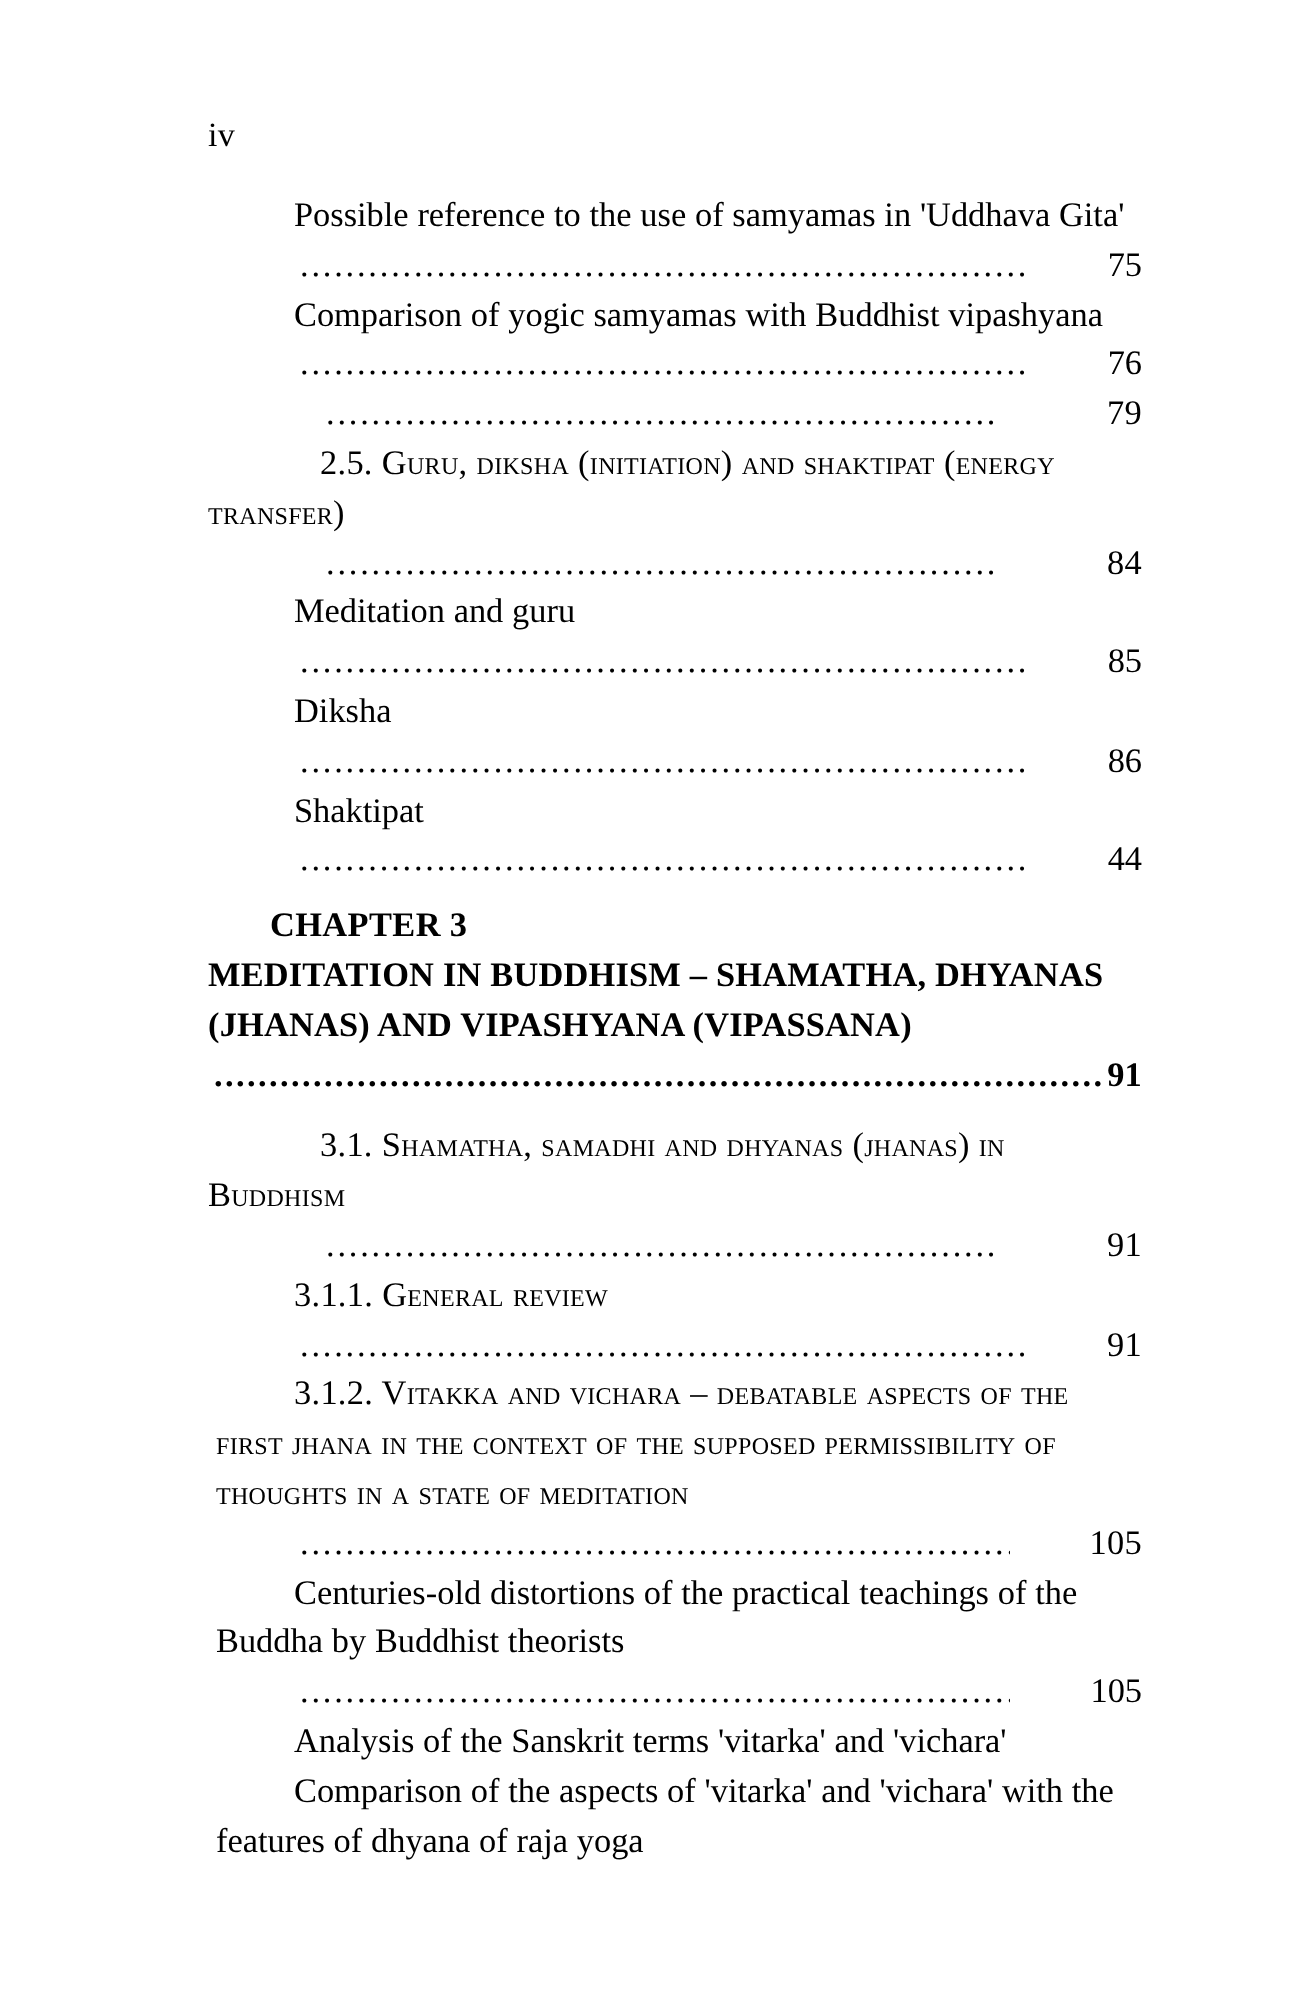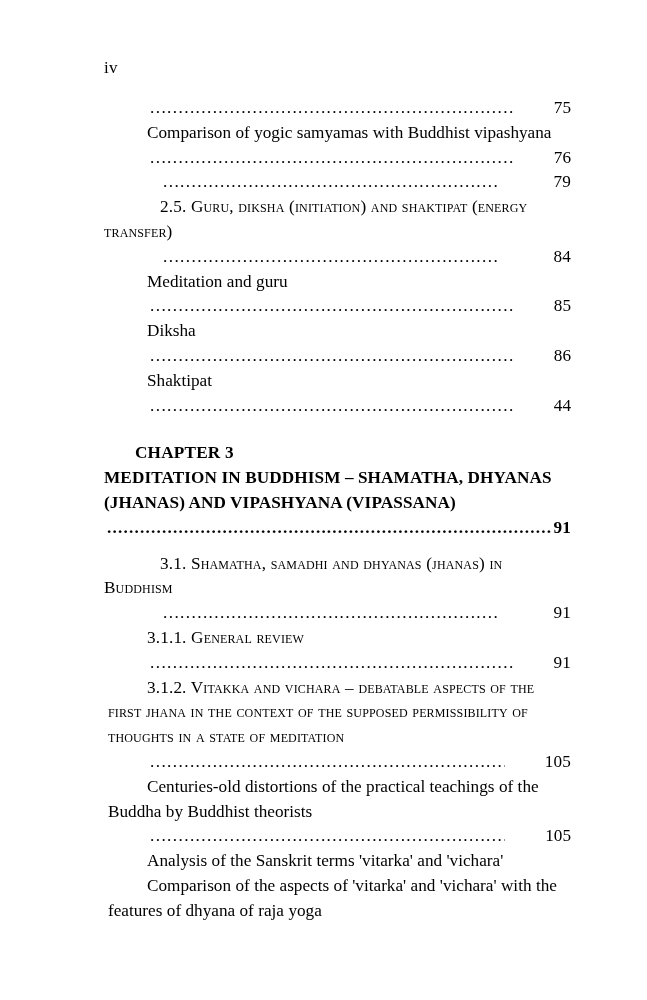--- a/index.html
+++ b/index.html
@@ -69,21 +69,21 @@
   .leaderline .pg {
     flex: 0 0 auto;
     font-size: 17.2px;
     white-space: nowrap;
     text-align: center;
   }
   .nodots .pg { margin-left: 5px; }
 
   
   .chapter {
-    margin-top: 23px;
+    margin-top: 8px;
   }
   .chapter-label {
     font-weight: bold;
     font-size: 17.2px;
     line-height: 24.8px;
     padding-left: 31px;
     letter-spacing: 0.2px;
   }
   .chapter-title {
     font-weight: bold;
@@ -97,21 +97,21 @@
 </style>
 </head>
 <body>
 
 <div class="page">
 
   <div class="folio">iv</div>
 
   <div class="toc">
     <div id="toc-before">
-        <p class="entry lvl3"><span class="leaderline">
+        <p class="entry lvl3"><span>Possible reference to the use of samyamas in 'Uddhava Gita'</span><span class="leaderline">
             <span class="dots">............................................................................</span>
             <span class="pg">75</span>
           </span></p>
         <p class="entry lvl3"><span>Comparison of yogic samyamas with Buddhist vipashyana</span><span class="leaderline">
             <span class="dots">............................................................................</span>
             <span class="pg">76</span>
           </span></p>
         <p class="entry lvl2 smallcaps"><span class="leaderline">
             <span class="dots">..........................................................................</span>
             <span class="pg">79</span>

